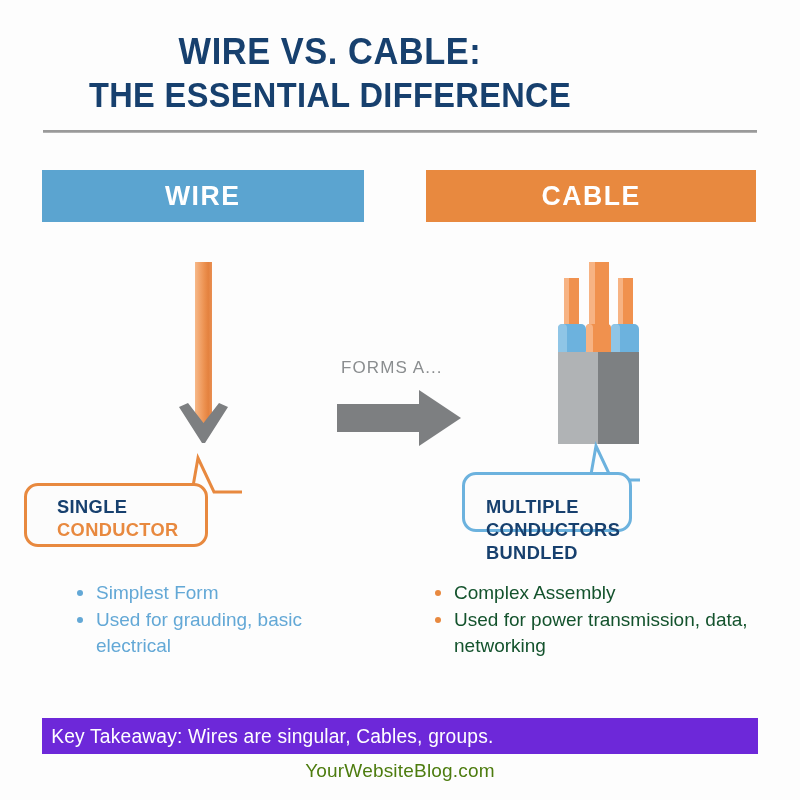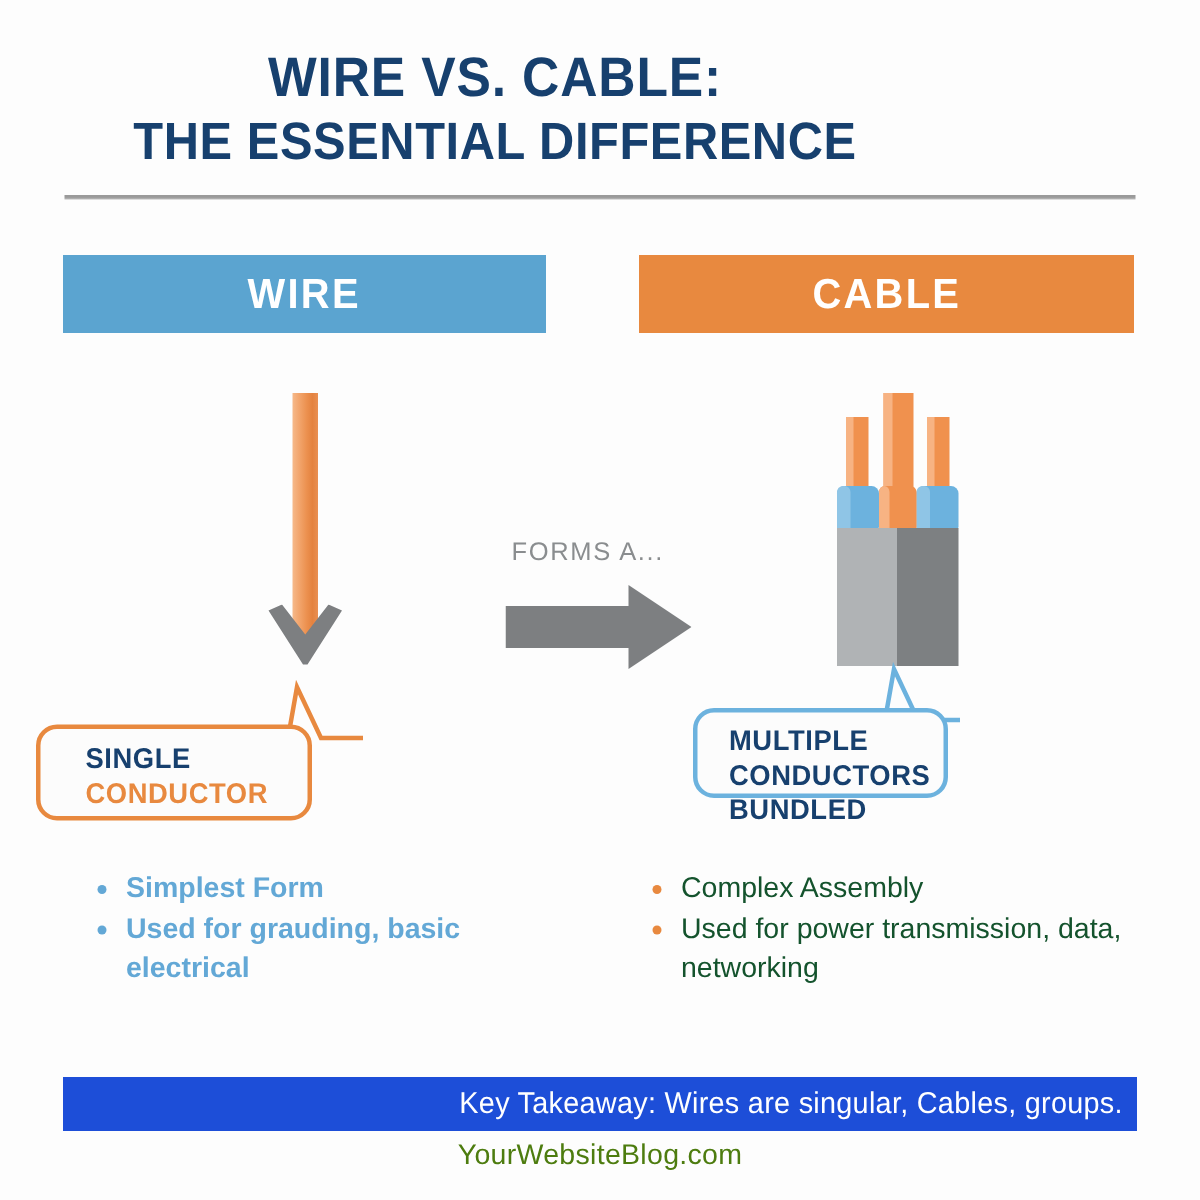--- a/index.html
+++ b/index.html
@@ -146,21 +146,21 @@
     height: 64px;
     border-color: #E8893F;
     padding: 9px 0 0 30px;
   }
   .callout-cable {
     left: 462px;
     top: 472px;
     width: 170px;
     height: 60px;
     border-color: #6CB2DE;
-    padding: 8px 0 0 21px;
+    padding: 20px 0 0 21px;
   }
   .callout-line {
     font-family: "Liberation Sans Narrow", "Liberation Sans", sans-serif;
     font-size: 19px;
     font-weight: bold;
     letter-spacing: 0.4px;
     line-height: 1.22;
     transform: scaleX(0.96);
     transform-origin: left center;
   }
@@ -174,21 +174,21 @@
   .tail-wire  { left: 150px; top: 452px;  width: 110px; height: 46px; }
   .tail-cable { left: 548px; top: 440px;  width: 110px; height: 46px; }
 
   
   .bullets {
     position: absolute;
     margin: 0;
     padding: 0;
     list-style: none;
   }
-  .bullets-wire  { left: 62px;  top: 580px; width: 300px; font-weight: bold; }
+  .bullets-wire  { left: 74px;  top: 580px; width: 300px; }
   .bullets-cable { left: 432px; top: 580px; width: 340px; }
   .bullets li {
     position: relative;
     padding-left: 22px;
     font-size: 19px;
     line-height: 1.33;
     margin-bottom: 2px;
     font-family: "Liberation Sans", sans-serif;
   }
   .bullets li::before {
@@ -205,24 +205,24 @@
   .bullets-cable li         { color: #14532d; }
   .bullets-cable li::before { background: #E8893F; }
 
   
   .footer-bar {
     position: absolute;
     left: 42px;
     top: 718px;
     width: 716px;
     height: 36px;
-    background: #1d4ed8;
+    background: #6d28d9;
     display: flex;
     align-items: center;
-    justify-content: flex-end;
+    justify-content: flex-start;
   }
   .footer-text {
     font-family: "Liberation Sans Narrow", "Liberation Sans", sans-serif;
     font-size: 20px;
     color: #ffffff;
     letter-spacing: 0.2px;
     transform: scaleX(0.96);
   }
   .site-url {
     position: absolute;

